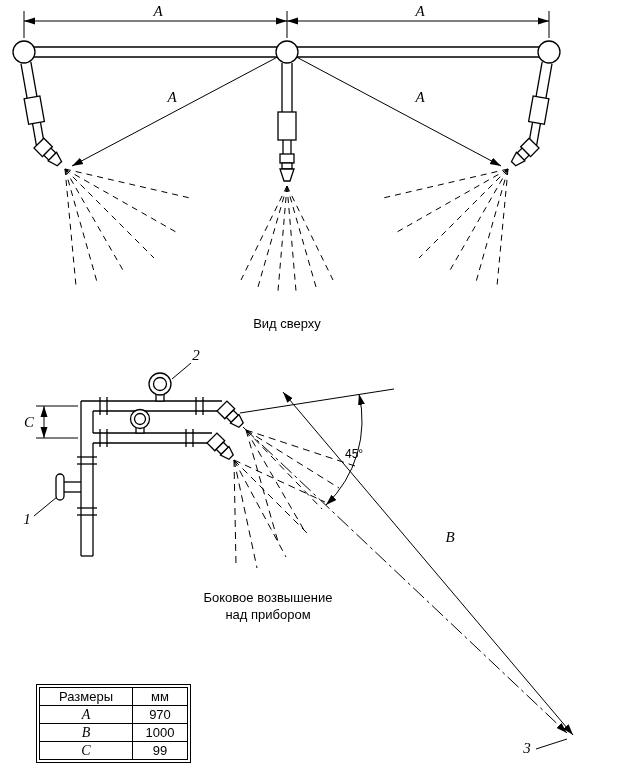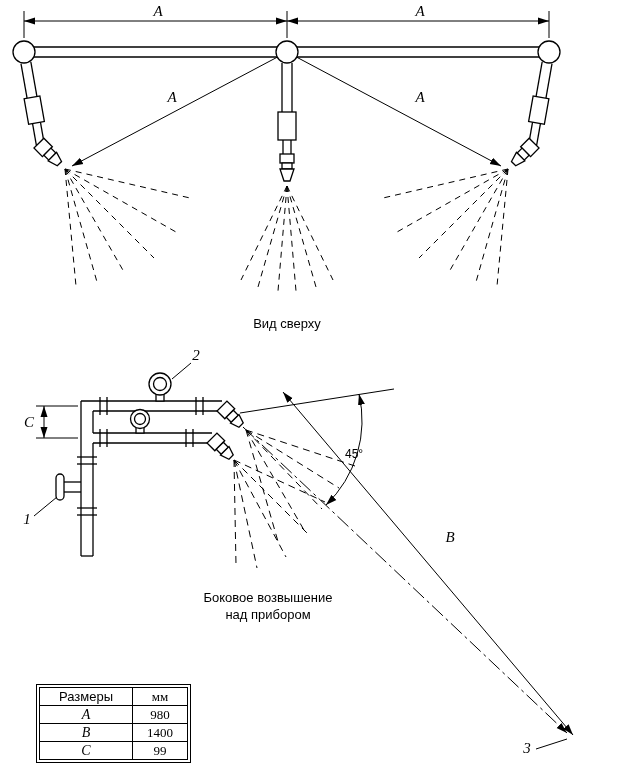--- a/index.html
+++ b/index.html
@@ -9,21 +9,21 @@
   svg text{fill:#000;stroke:none;}
   .dim{font:italic 15px "Liberation Serif", serif;text-anchor:middle;}
   .callout{font:italic 15px "Liberation Serif", serif;text-anchor:middle;}
   .caption{font:13px "Liberation Sans", sans-serif;text-anchor:middle;}
   .angle{font:12px "Liberation Sans", sans-serif;text-anchor:start;}
   .dim-table{position:absolute;left:36px;top:684px;border:1px solid #000;padding:2px;background:#fff;}
   .dim-table table{border-collapse:collapse;}
   .dim-table th,.dim-table td{border:1px solid #000;font:13px "Liberation Sans", sans-serif;
         font-weight:400;text-align:center;padding:0 4px;height:17px;}
   .dim-table th:first-child,.dim-table td:first-child{width:84px;margin-top:38px;}
-  .dim-table th:last-child,.dim-table td:last-child{width:46px;font-family:Liberation Serif, serif;}
+  .dim-table th:last-child,.dim-table td:last-child{width:46px;}
   .dim-table td.sym{font:italic 14px "Liberation Serif", serif;}
 </style>
 </head>
 <body>
 
 <div class="page">
 
 <svg width="622" height="772" viewBox="0 0 622 772">
   <defs>
     <marker id="arr" viewBox="0 0 10 10" refX="10" refY="5" markerWidth="11" markerHeight="11" orient="auto-start-reverse">
@@ -208,25 +208,25 @@
   <table>
     <thead>
       <tr>
         <th>Размеры</th>
         <th>мм</th>
       </tr>
     </thead>
     <tbody>
       <tr>
         <td class="sym">А</td>
-        <td>980</td>
+        <td>970</td>
       </tr>
       <tr>
         <td class="sym">В</td>
-        <td>1400</td>
+        <td>1000</td>
       </tr>
       <tr>
         <td class="sym">С</td>
         <td>99</td>
       </tr>
     </tbody>
   </table>
 </div>
 
 </div>

